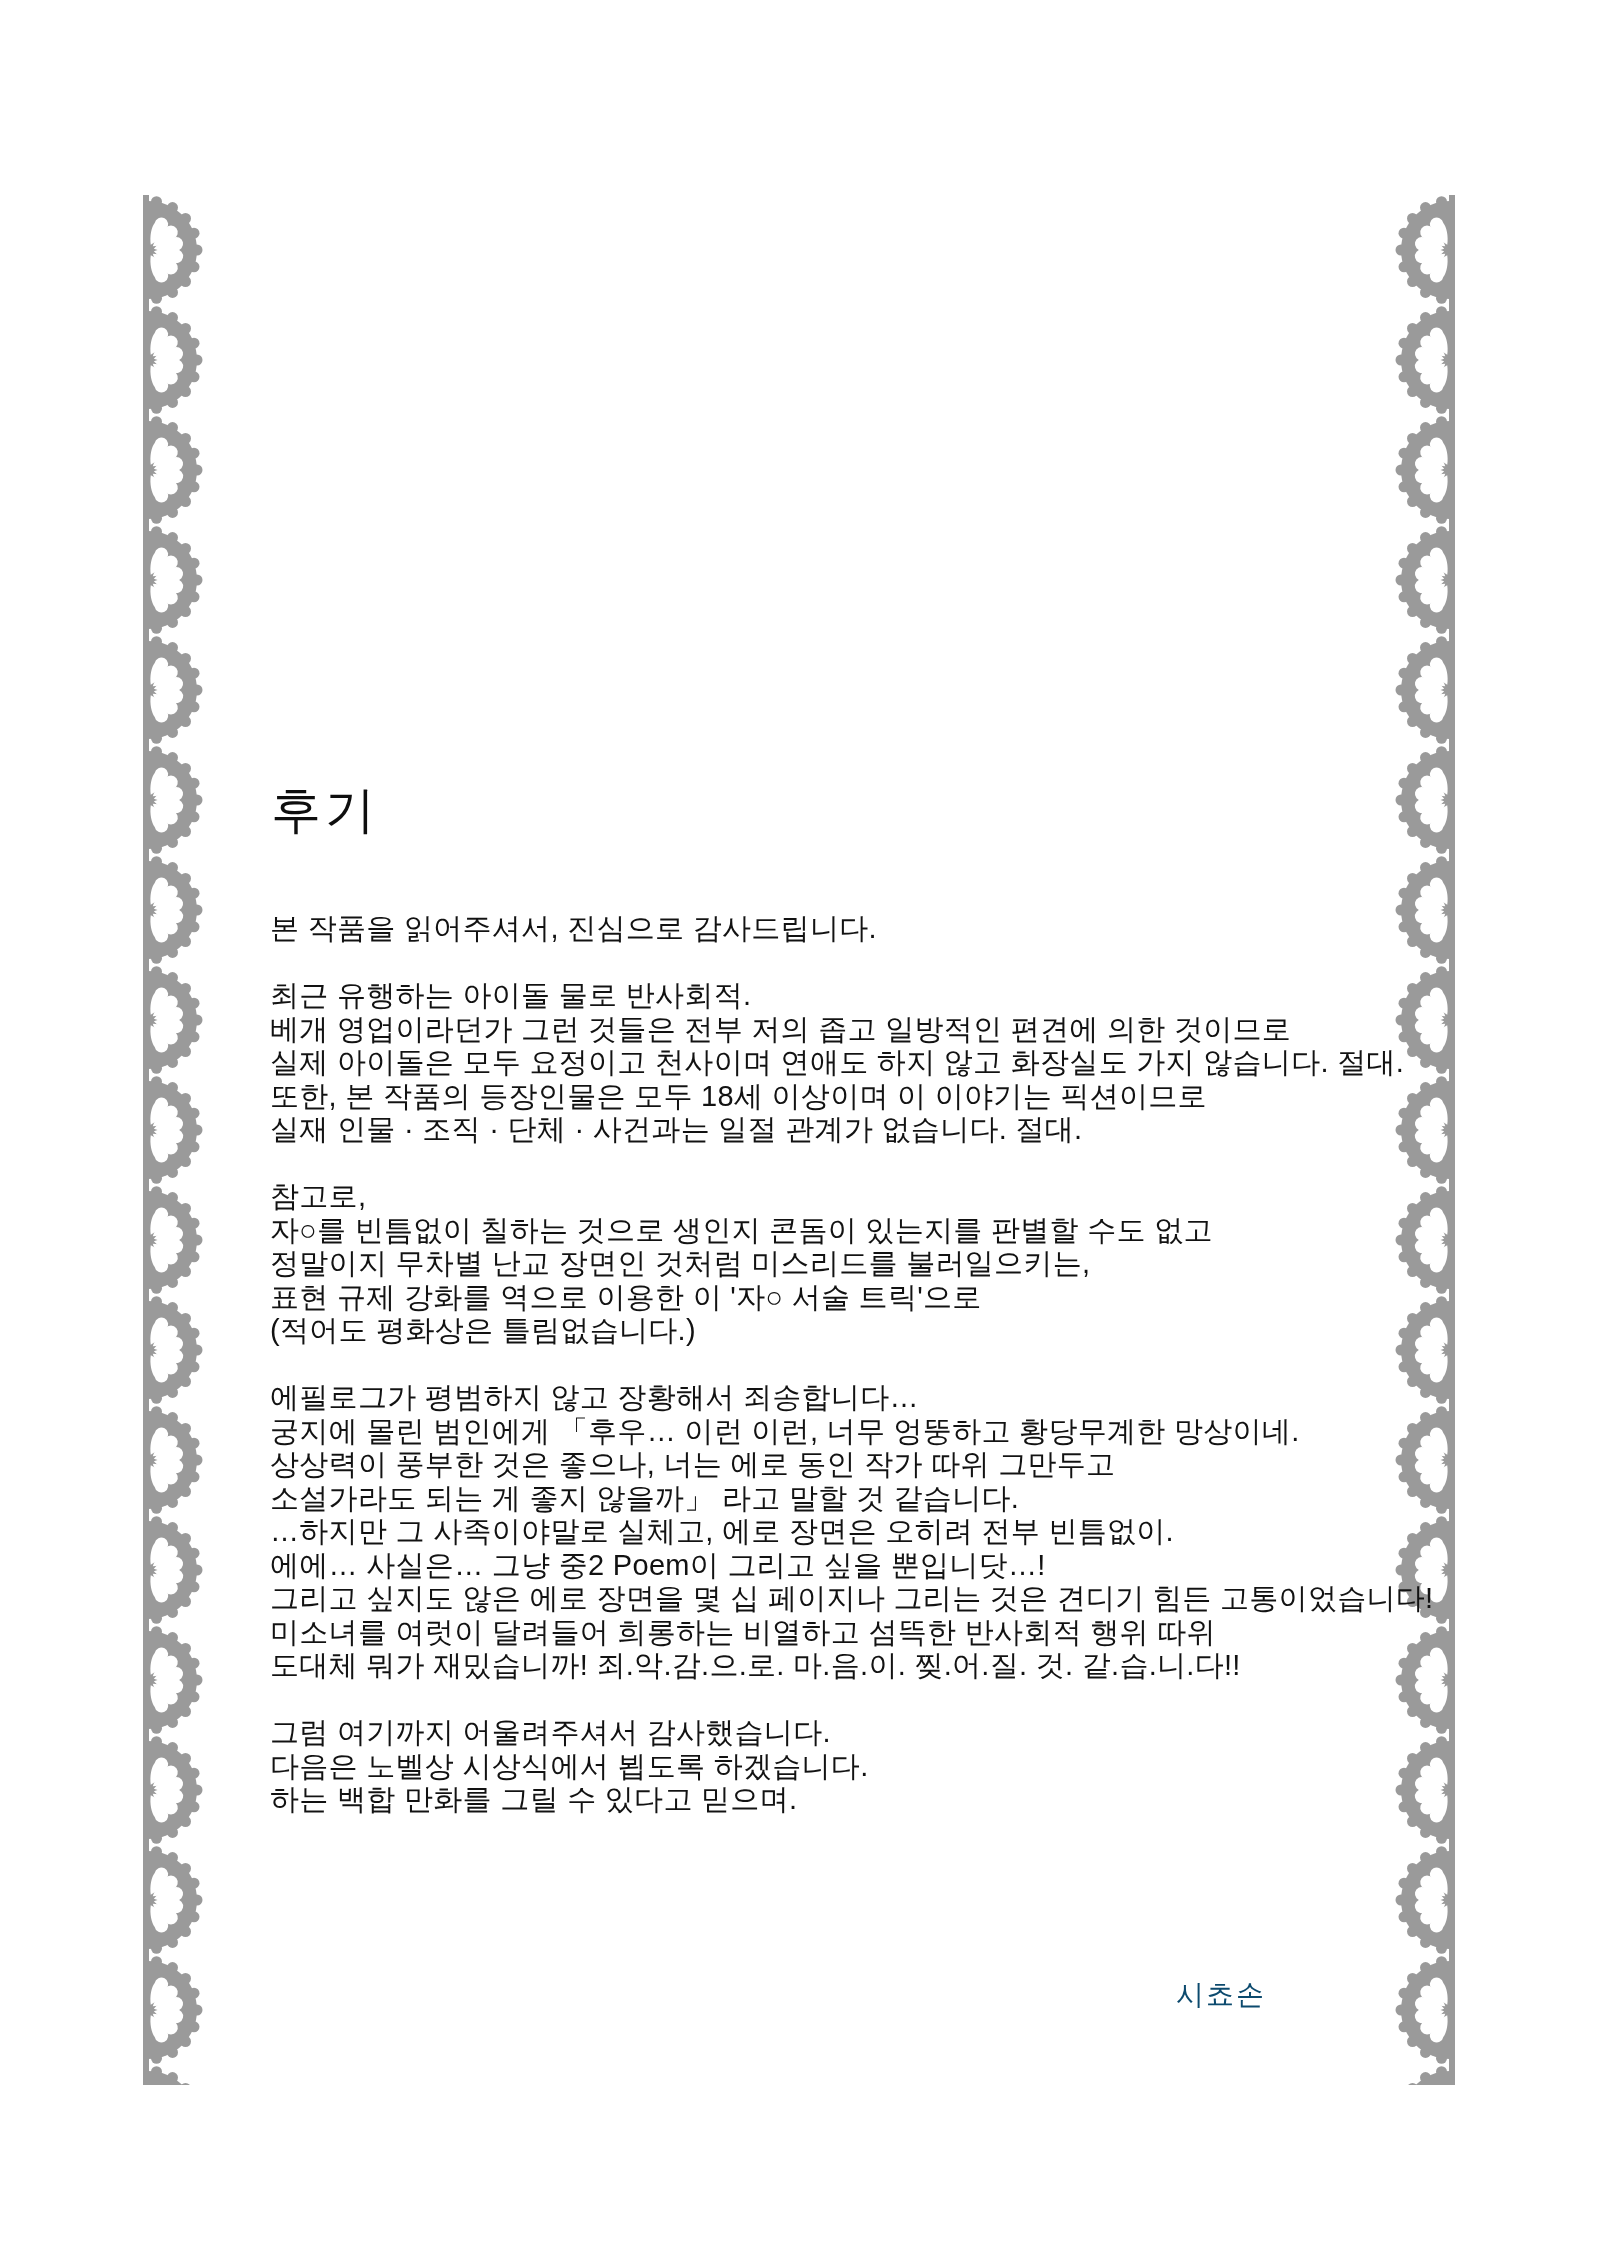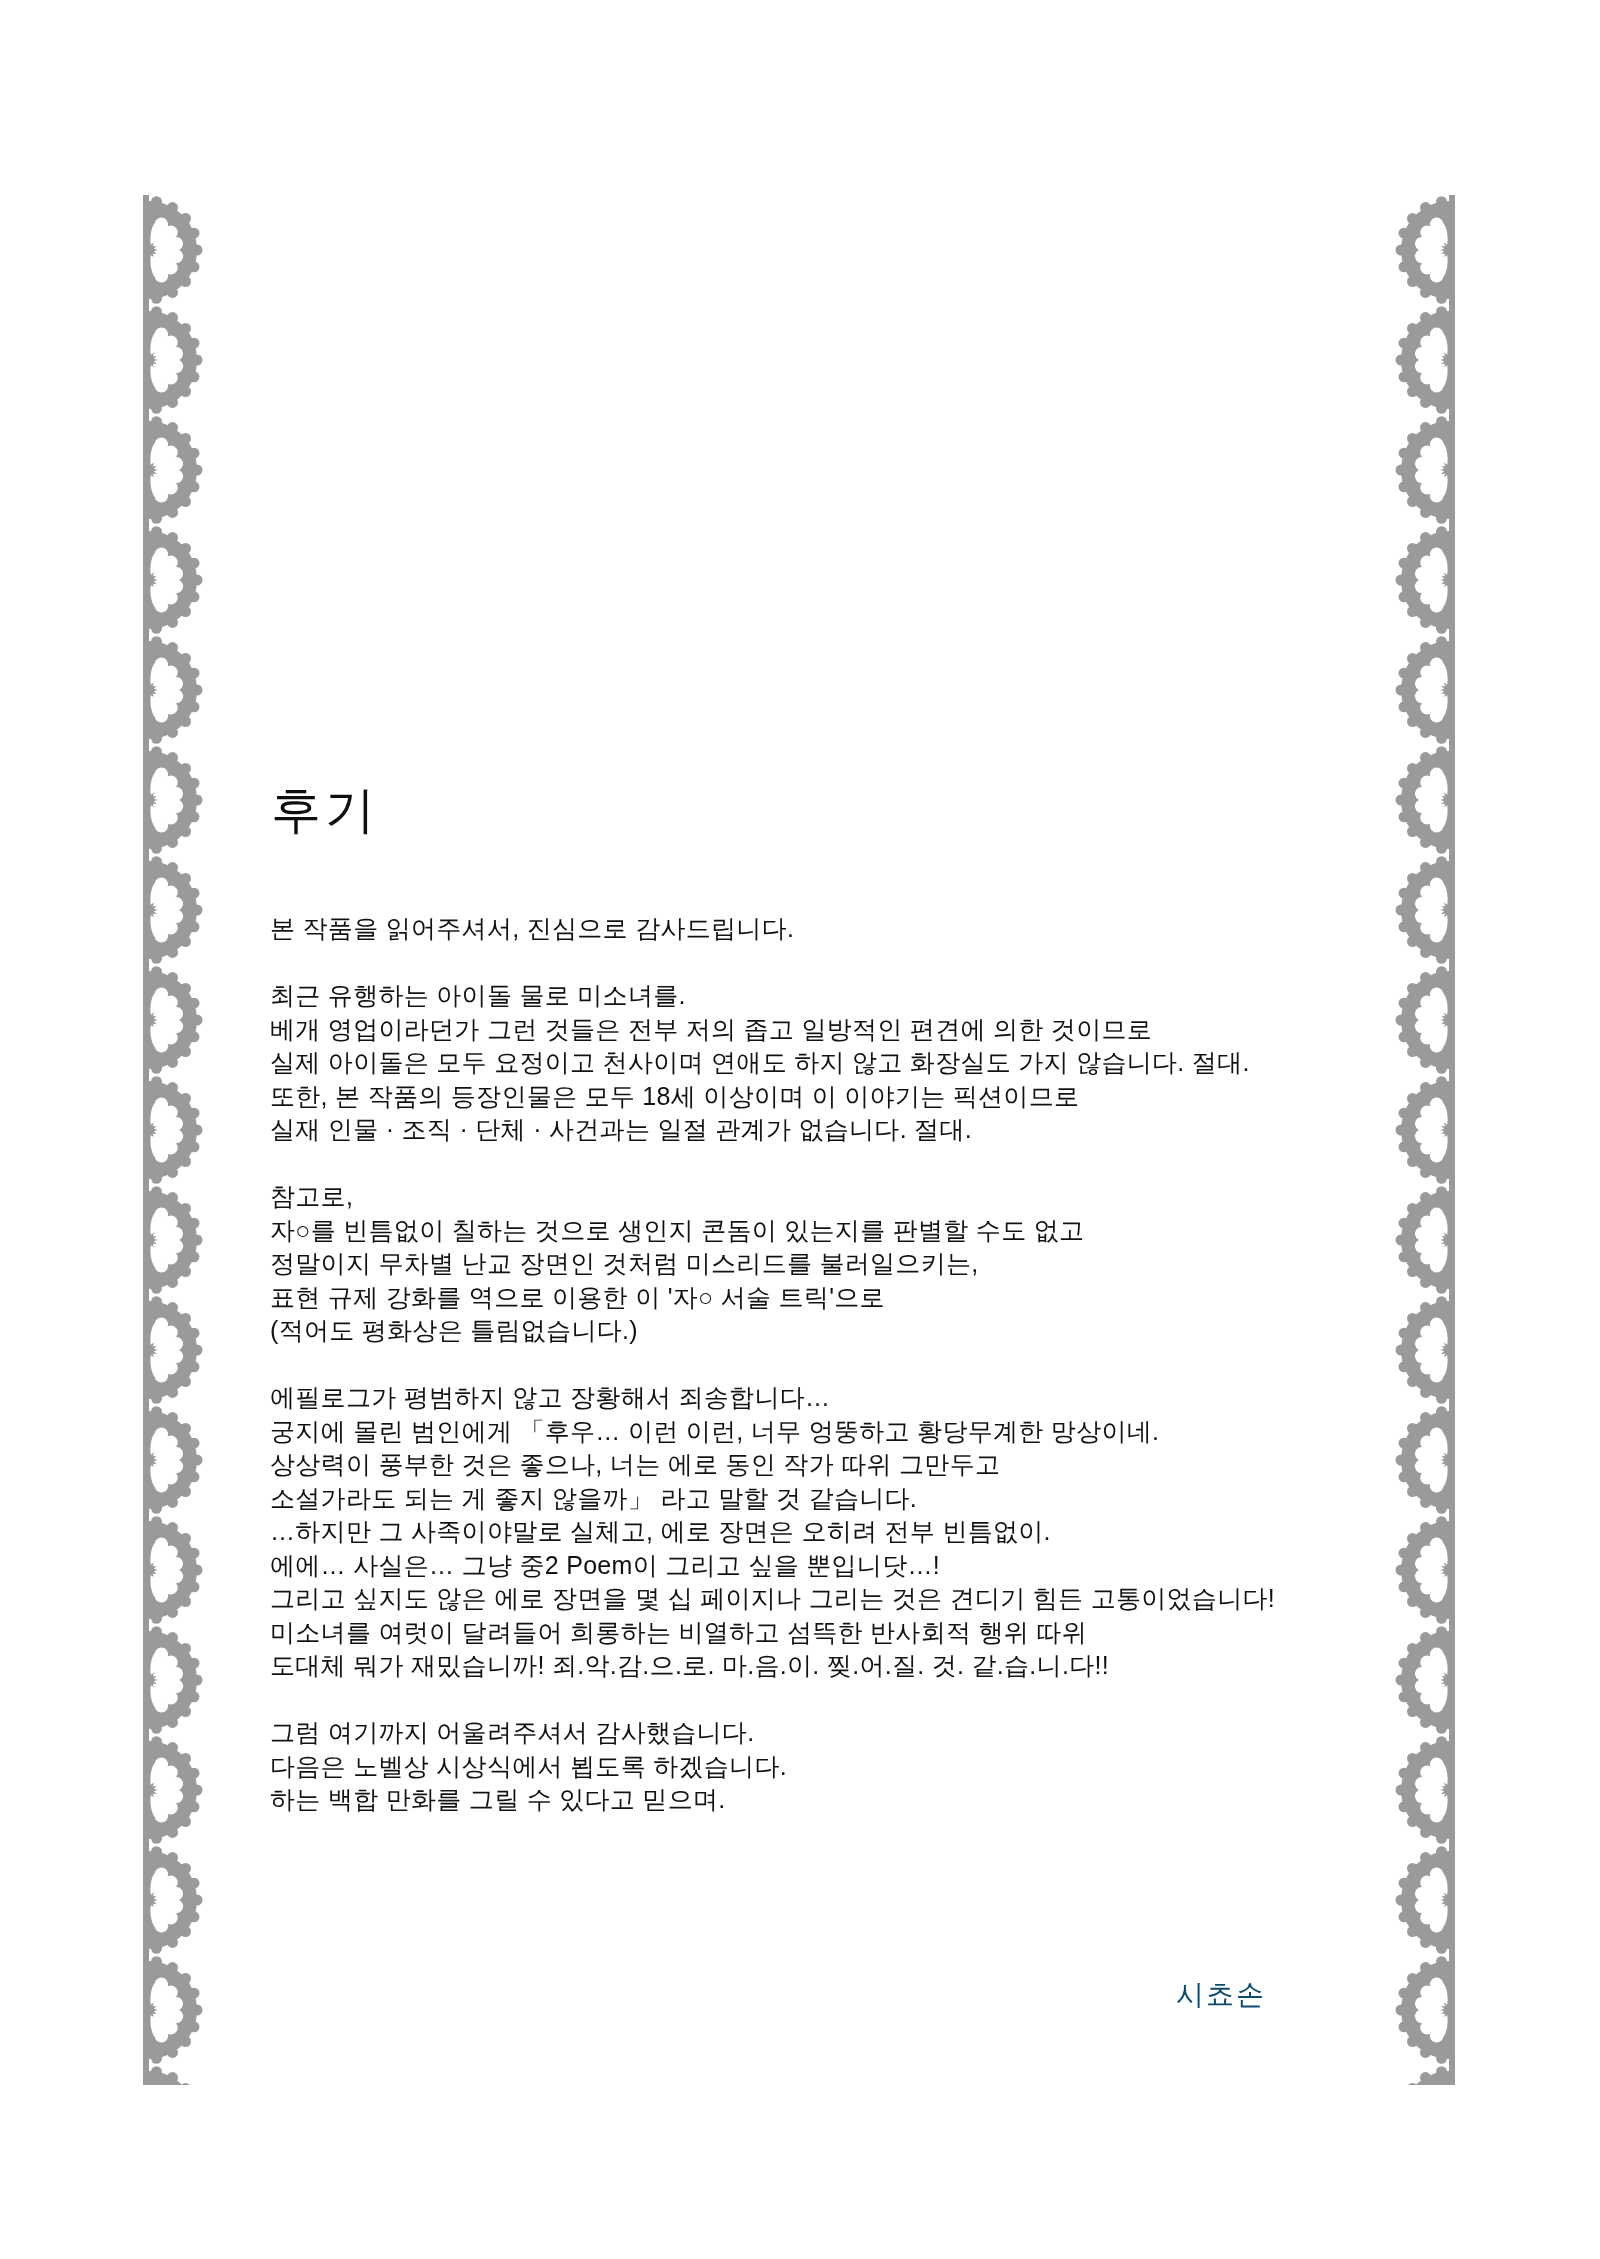--- a/index.html
+++ b/index.html
@@ -36,21 +36,21 @@
     font-weight: 400;
     letter-spacing: 4px;
     line-height: 1.1;
     color: #0e0e0e;
   }
   .body-text {
     position: absolute;
     top: 912px;
     left: 270px;
     width: 1130px;
-    font-size: 25px;
+    font-size: 29px;
     line-height: 33.5px;
     letter-spacing: 0.3px;
     color: #121212;
   }
   .para { margin: 0 0 33.5px 0; }
   .line { white-space: nowrap; height: 33.5px; }
 
   .signature {
     position: absolute;
     top: 1976px;
@@ -112,21 +112,21 @@
 
   <h1 class="title">후기</h1>
 
   <div class="body-text">
 
     <div class="para">
       <div class="line">본 작품을 읽어주셔서, 진심으로 감사드립니다.</div>
     </div>
 
     <div class="para">
-      <div class="line">최근 유행하는 아이돌 물로 미소녀를.</div>
+      <div class="line">최근 유행하는 아이돌 물로 반사회적.</div>
       <div class="line">베개 영업이라던가 그런 것들은 전부 저의 좁고 일방적인 편견에 의한 것이므로</div>
       <div class="line">실제 아이돌은 모두 요정이고 천사이며 연애도 하지 않고 화장실도 가지 않습니다. 절대.</div>
       <div class="line">또한, 본 작품의 등장인물은 모두 18세 이상이며 이 이야기는 픽션이므로</div>
       <div class="line">실재 인물 · 조직 · 단체 · 사건과는 일절 관계가 없습니다. 절대.</div>
     </div>
 
     <div class="para">
       <div class="line">참고로,</div>
       <div class="line">자○를 빈틈없이 칠하는 것으로 생인지 콘돔이 있는지를 판별할 수도 없고</div>
       <div class="line">정말이지 무차별 난교 장면인 것처럼 미스리드를 불러일으키는,</div>

